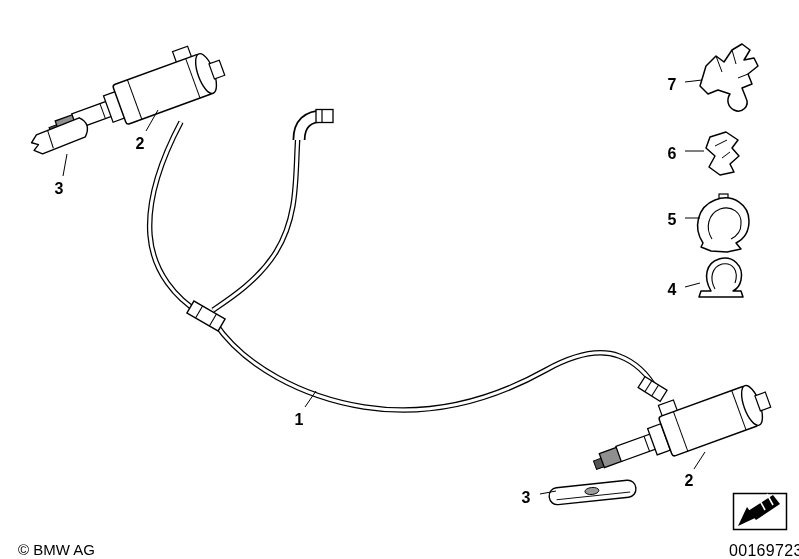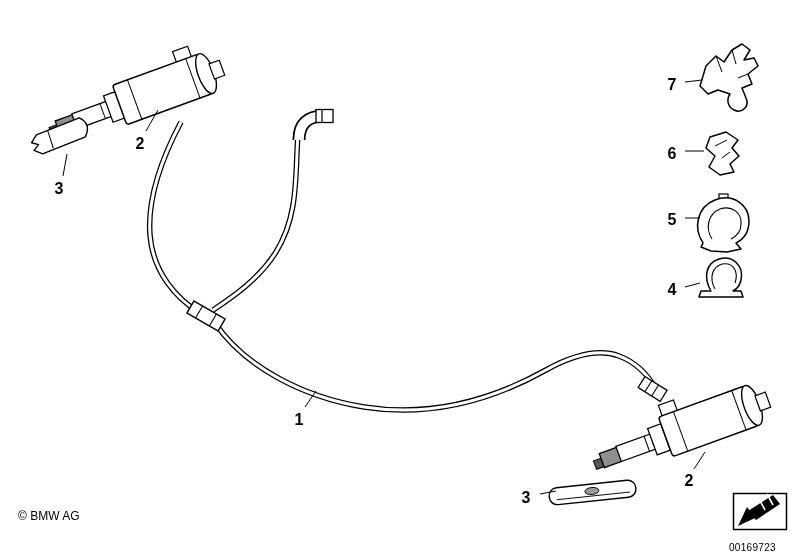--- a/index.html
+++ b/index.html
@@ -17,31 +17,31 @@
     transform: translate(-50%, -50%);
     font-weight: bold;
     font-size: 16px;
     color: #000;
     line-height: 1;
     user-select: none;
   }
   .copyright {
     position: absolute;
     left: 18px;
-    top: 509px;
-    font-size: 12px;
+    top: 541px;
+    font-size: 15px;
     color: #000;
   }
   .image-number {
     position: absolute;
     left: 729px;
     top: 542px;
     width: 62px;
     text-align: left;
-    font-size: 10px;
+    font-size: 16px;
     letter-spacing: 0.3px;
     color: #000;
   }
 </style>
 </head>
 <body>
 
 <div class="canvas">
 
   <svg class="art" width="799" height="559" viewBox="0 0 799 559">

